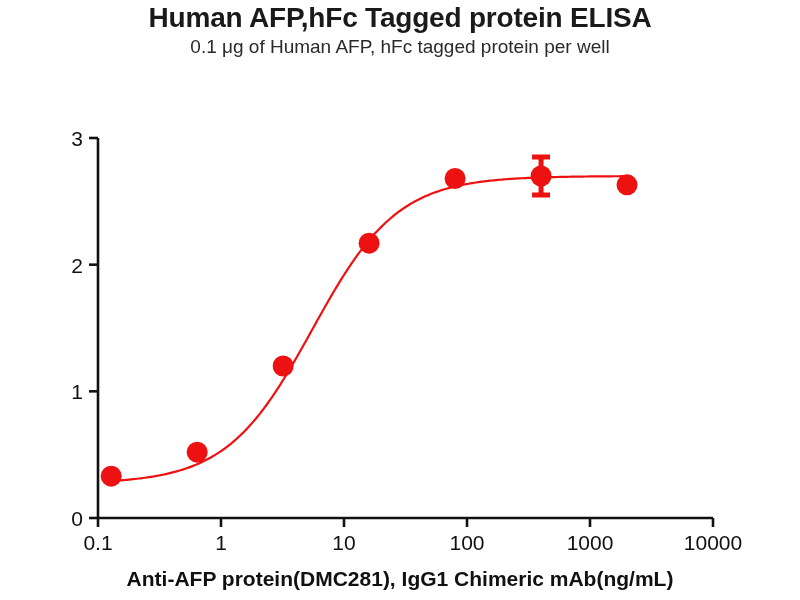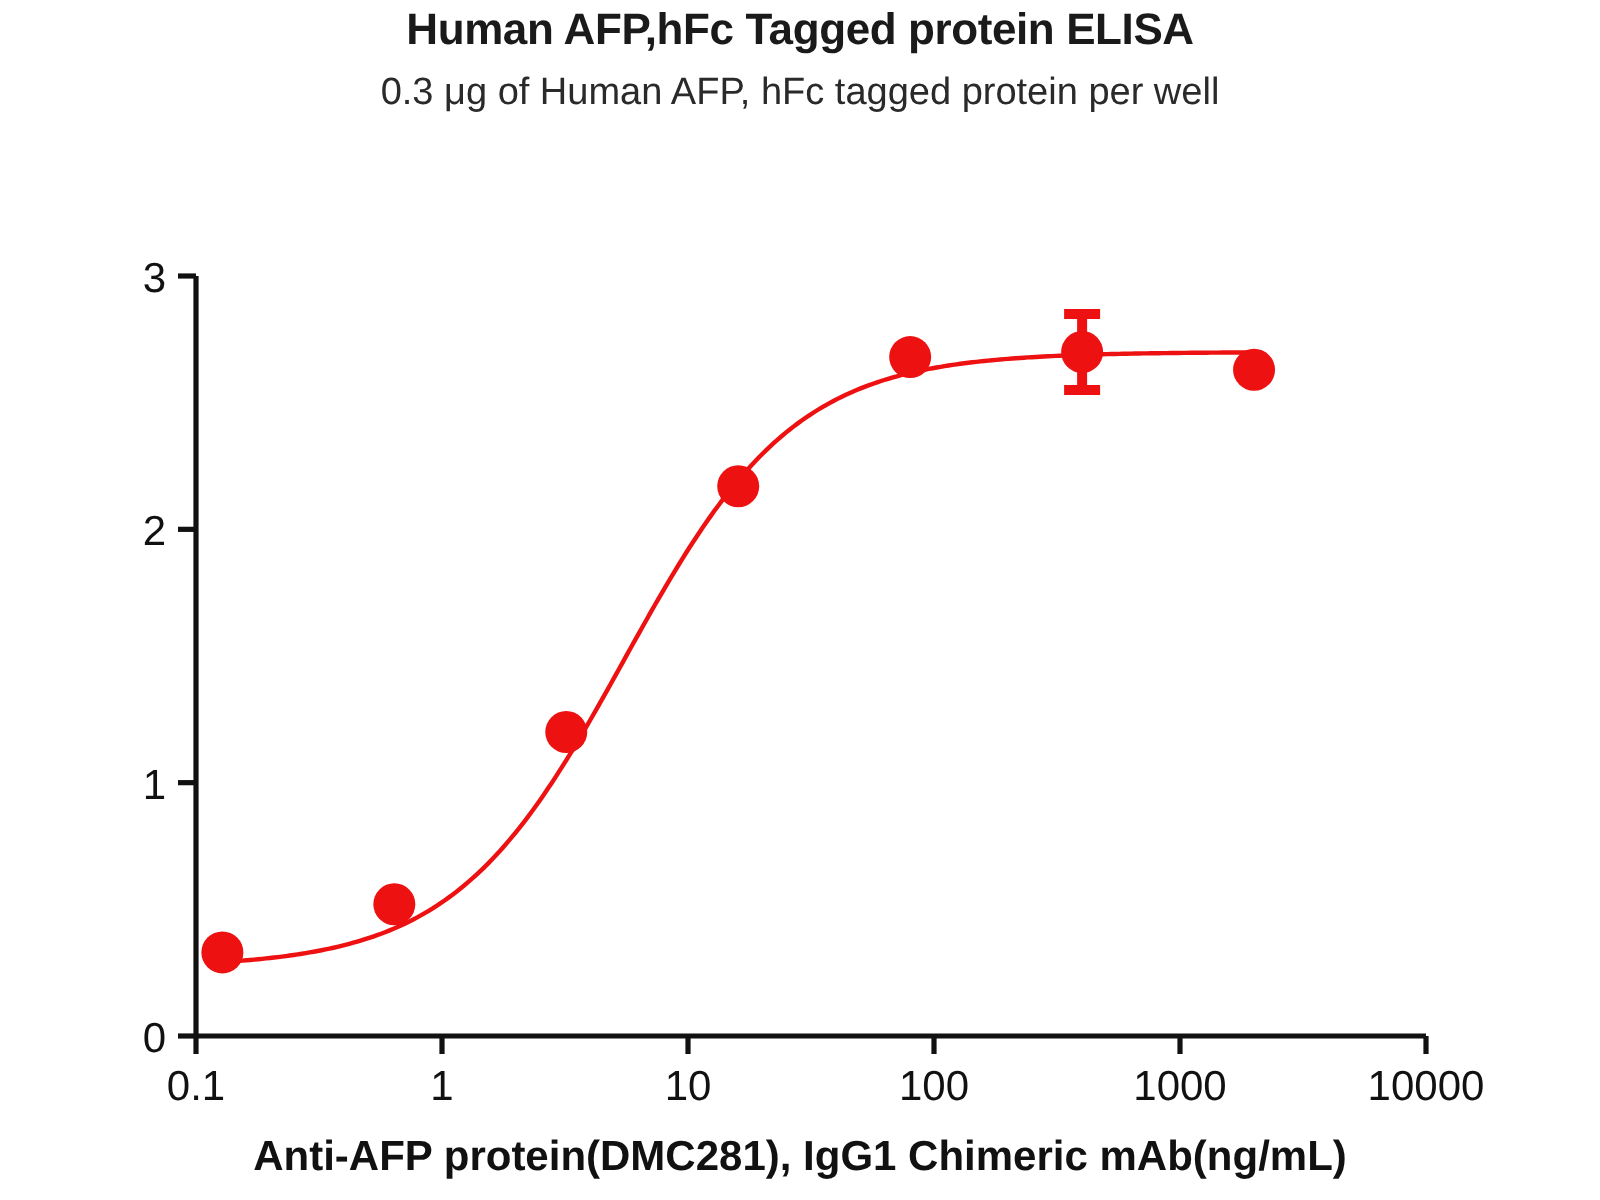--- a/index.html
+++ b/index.html
@@ -19,21 +19,21 @@
     width: 800px;
     height: 600px;
     background: #ffffff;
   }
   .title-main {
     position: absolute;
     top: 2px;
     left: 0;
     width: 800px;
     text-align: center;
-    font-size: 22px;
+    font-size: 28px;
     font-weight: bold;
     letter-spacing: -0.2px;
     color: #1a1a1a;
     white-space: nowrap;
   }
   .title-sub {
     position: absolute;
     top: 36px;
     left: 0;
     width: 800px;
@@ -64,21 +64,21 @@
     font-size: 21px;
     fill: #111111;
   }
 </style>
 </head>
 <body>
 
 <div id="figure">
 
   <div class="title-main">Human AFP,hFc Tagged protein ELISA</div>
-  <div class="title-sub">0.3 μg of Human AFP, hFc tagged protein per well</div>
+  <div class="title-sub">0.1 μg of Human AFP, hFc tagged protein per well</div>
 
   <div class="xlabel">Anti-AFP protein(DMC281), IgG1 Chimeric mAb(ng/mL)</div>
 
   <svg id="plot-svg" width="800" height="600">
     <g id="axes-group">
         <line x1="98" y1="518" x2="98" y2="138" stroke="#111111" stroke-width="2.6"></line>
         <line x1="98" y1="518" x2="713" y2="518" stroke="#111111" stroke-width="2.6"></line>
       </g>
     <g id="ticks-group">
         <line x1="98" y1="518" x2="89" y2="518" stroke="#111111" stroke-width="2.6"></line>

